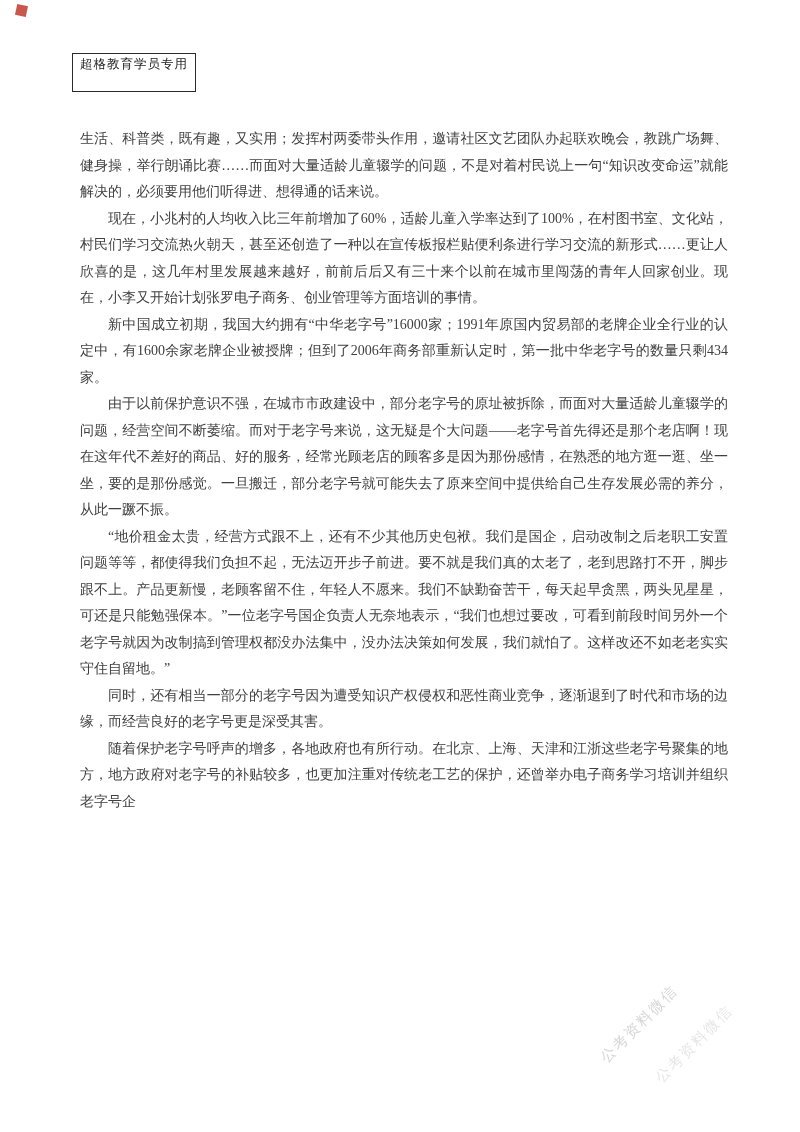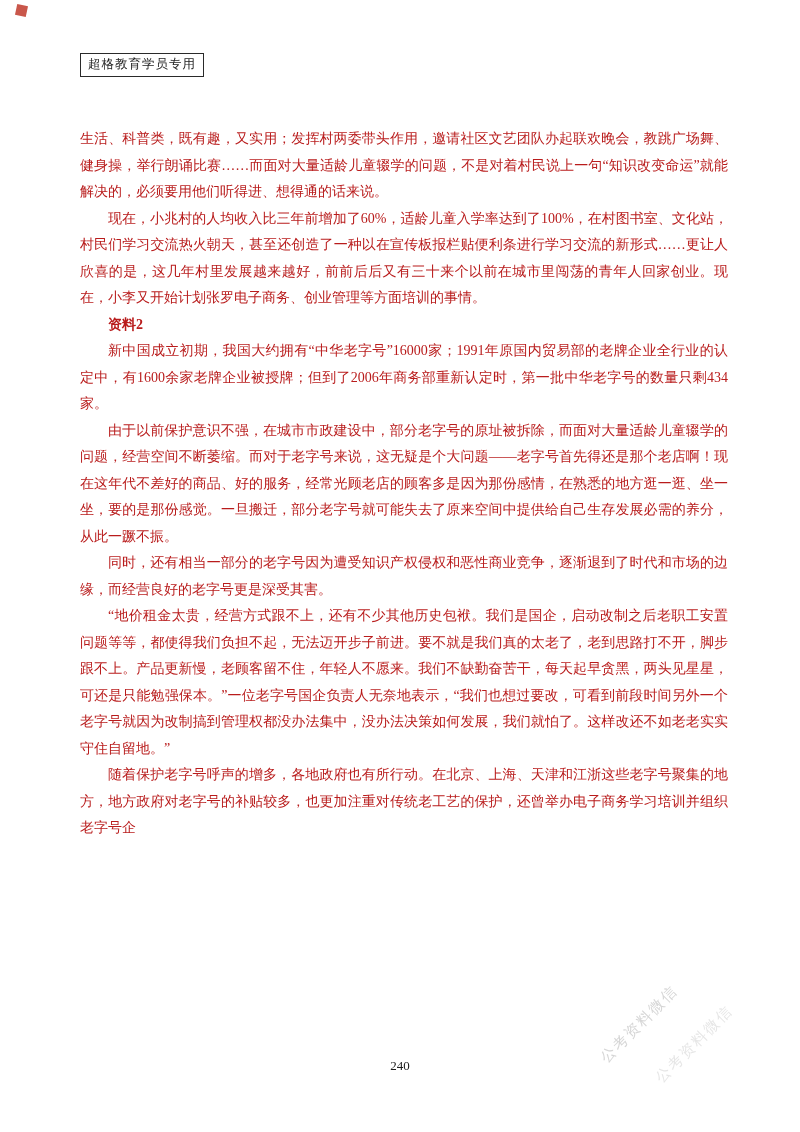--- a/index.html
+++ b/index.html
@@ -21,38 +21,38 @@
     left: 16px;
     top: 5px;
     width: 11px;
     height: 11px;
     background: #c0392b;
     transform: rotate(12deg);
     opacity: 0.85;
   }
   .header-box {
     position: absolute;
-    left: 80px;
+    left: 72px;
     top: 53px;
     border: 1px solid #2a2a2a;
-    padding: 2px 7px 3px 7px;
+    padding: 2px 7px 18px 7px;
     font-size: 12.5px;
     letter-spacing: 1px;
     color: #1c1c1c;
     background: #fff;
   }
   .body-text {
     position: absolute;
     left: 80px;
     top: 126px;
     width: 648px;
     font-size: 14px;
     line-height: 26.5px;
     text-align: justify;
-    color: #b91c1c;
+    color: #404040;
   }
   .body-text p {
     margin: 0;
     text-indent: 2em;
   }
   .body-text p.no-indent {
     text-indent: 0;
   }
   .body-text p.heading {
     font-weight: bold;
@@ -96,30 +96,26 @@
 
   <div class="corner-mark"></div>
 
   <div class="header-box">
     <span>超格教育学员专用</span>
   </div>
 
   <div class="body-text" id="content">
       <p class="para no-indent">生活、科普类，既有趣，又实用；发挥村两委带头作用，邀请社区文艺团队办起联欢晚会，教跳广场舞、健身操，举行朗诵比赛……而面对大量适龄儿童辍学的问题，不是对着村民说上一句“知识改变命运”就能解决的，必须要用他们听得进、想得通的话来说。</p>
       <p class="para">现在，小兆村的人均收入比三年前增加了60%，适龄儿童入学率达到了100%，在村图书室、文化站，村民们学习交流热火朝天，甚至还创造了一种以在宣传板报栏贴便利条进行学习交流的新形式……更让人欣喜的是，这几年村里发展越来越好，前前后后又有三十来个以前在城市里闯荡的青年人回家创业。现在，小李又开始计划张罗电子商务、创业管理等方面培训的事情。</p>
-      <p class="heading">资料2</p>
       <p class="para">新中国成立初期，我国大约拥有“中华老字号”16000家；1991年原国内贸易部的老牌企业全行业的认定中，有1600余家老牌企业被授牌；但到了2006年商务部重新认定时，第一批中华老字号的数量只剩434家。</p>
       <p class="para">由于以前保护意识不强，在城市市政建设中，部分老字号的原址被拆除，而面对大量适龄儿童辍学的问题，经营空间不断萎缩。而对于老字号来说，这无疑是个大问题——老字号首先得还是那个老店啊！现在这年代不差好的商品、好的服务，经常光顾老店的顾客多是因为那份感情，在熟悉的地方逛一逛、坐一坐，要的是那份感觉。一旦搬迁，部分老字号就可能失去了原来空间中提供给自己生存发展必需的养分，从此一蹶不振。</p>
+      <p class="para">“地价租金太贵，经营方式跟不上，还有不少其他历史包袱。我们是国企，启动改制之后老职工安置问题等等，都使得我们负担不起，无法迈开步子前进。要不就是我们真的太老了，老到思路打不开，脚步跟不上。产品更新慢，老顾客留不住，年轻人不愿来。我们不缺勤奋苦干，每天起早贪黑，两头见星星，可还是只能勉强保本。”一位老字号国企负责人无奈地表示，“我们也想过要改，可看到前段时间另外一个老字号就因为改制搞到管理权都没办法集中，没办法决策如何发展，我们就怕了。这样改还不如老老实实守住自留地。”</p>
       <p class="para">同时，还有相当一部分的老字号因为遭受知识产权侵权和恶性商业竞争，逐渐退到了时代和市场的边缘，而经营良好的老字号更是深受其害。</p>
-      <p class="para">“地价租金太贵，经营方式跟不上，还有不少其他历史包袱。我们是国企，启动改制之后老职工安置问题等等，都使得我们负担不起，无法迈开步子前进。要不就是我们真的太老了，老到思路打不开，脚步跟不上。产品更新慢，老顾客留不住，年轻人不愿来。我们不缺勤奋苦干，每天起早贪黑，两头见星星，可还是只能勉强保本。”一位老字号国企负责人无奈地表示，“我们也想过要改，可看到前段时间另外一个老字号就因为改制搞到管理权都没办法集中，没办法决策如何发展，我们就怕了。这样改还不如老老实实守住自留地。”</p>
       <p class="para">随着保护老字号呼声的增多，各地政府也有所行动。在北京、上海、天津和江浙这些老字号聚集的地方，地方政府对老字号的补贴较多，也更加注重对传统老工艺的保护，还曾举办电子商务学习培训并组织老字号企</p>
     </div>
 
   <div class="watermark">
     <span class="wm-1">公考资料微信</span>
     <span class="wm-2">公考资料微信</span>
   </div>
 
-  <div class="page-number">
-    <span>240</span>
-  </div>
 
 </div>
 
 </body></html>

